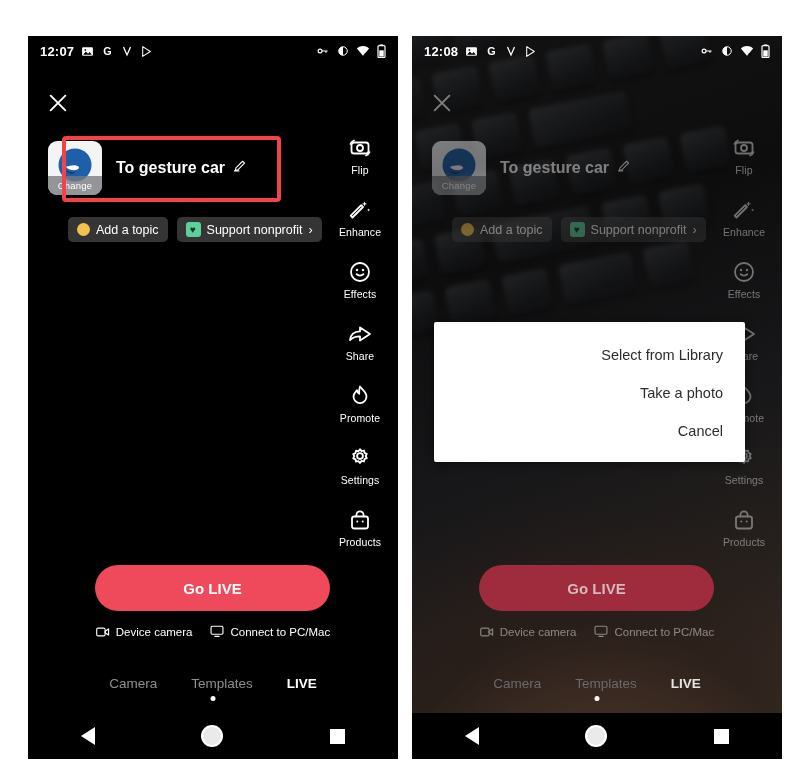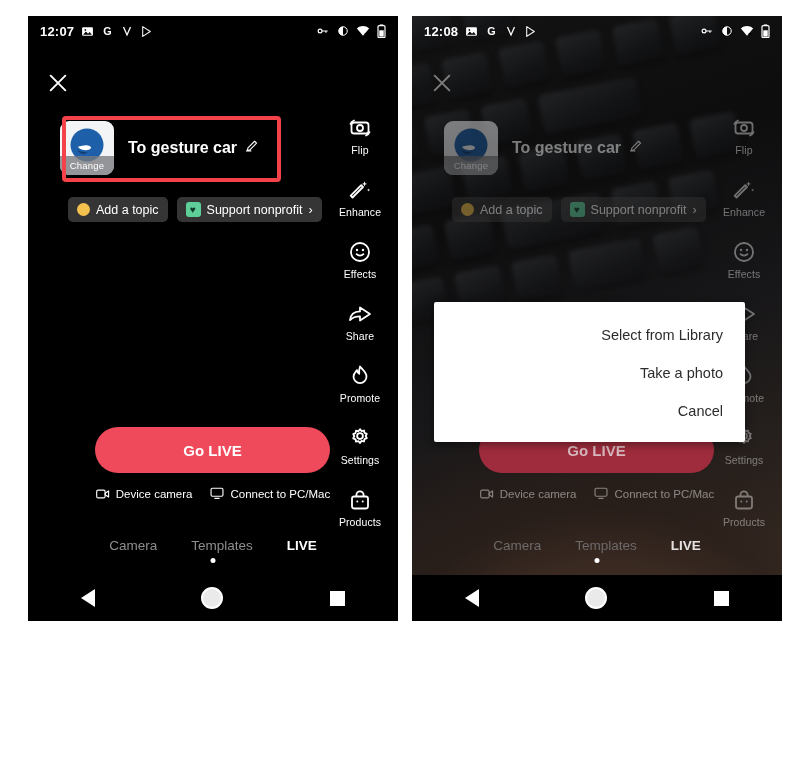--- a/index.html
+++ b/index.html
@@ -1,21 +1,21 @@
 <!DOCTYPE html>
 <html><head>
 <meta charset="utf-8">
 <style>
   html,body{margin:0;padding:0;background:#ffffff;}
   body{width:800px;height:763px;font-family:"Liberation Sans",sans-serif;overflow:hidden;position:relative;}
 
   .stage{position:absolute;inset:0;background:#ffffff;}
 
   
-  .panel{position:absolute;top:16px;height:605px;width:370px;overflow:hidden;}
+  .panel{position:absolute;top:36px;height:723px;width:370px;overflow:hidden;}
   .panel-left{left:28px;background:#000000;}
   .panel-right{left:412px;background:#0b0a0a;}
 
   
   .kbd-bg{position:absolute;inset:0;overflow:hidden;}
   .kbd-bg .base{position:absolute;inset:0;
     background:
       radial-gradient(120% 60% at 50% 108%, rgba(120,84,66,.95) 0%, rgba(60,42,34,.6) 45%, rgba(0,0,0,0) 72%),
       linear-gradient(160deg,#1b1b1c 0%,#141415 30%,#222124 55%,#3a302b 78%,#5e4a3d 100%);
   }
@@ -35,21 +35,21 @@
   .sb-left{display:flex;align-items:center;gap:7px;}
   .sb-time{font-size:13px;font-weight:600;letter-spacing:.2px;}
   .sb-right{margin-left:auto;display:flex;align-items:center;gap:7px;}
   .sb-ico{display:inline-flex;align-items:center;justify-content:center;}
 
   
   .close-x{position:absolute;left:19px;top:56px;width:22px;height:22px;}
 
   
   .title-row{position:absolute;left:20px;top:105px;display:flex;align-items:center;gap:14px;}
-  .thumb{width:54px;height:54px;border-radius:9px;background:#f3f4f6;position:relative;overflow:hidden;flex:none;margin-left:12px;}
+  .thumb{width:54px;height:54px;border-radius:9px;background:#f3f4f6;position:relative;overflow:hidden;flex:none;}
   .thumb .logo{position:absolute;left:50%;top:48%;transform:translate(-50%,-50%);}
   .thumb .change{position:absolute;left:0;right:0;bottom:0;height:19px;background:rgba(120,122,126,.78);
      color:#fff;font-size:9.5px;display:flex;align-items:center;justify-content:center;letter-spacing:.2px;}
   .title-txt{color:#fff;font-size:16px;font-weight:600;display:flex;align-items:center;gap:7px;white-space:nowrap;}
 
   
   .annot{position:absolute;left:34px;top:100px;width:219px;height:66px;border:4px solid #f3424a;border-radius:4px;
      box-sizing:border-box;pointer-events:none;}
 
   

